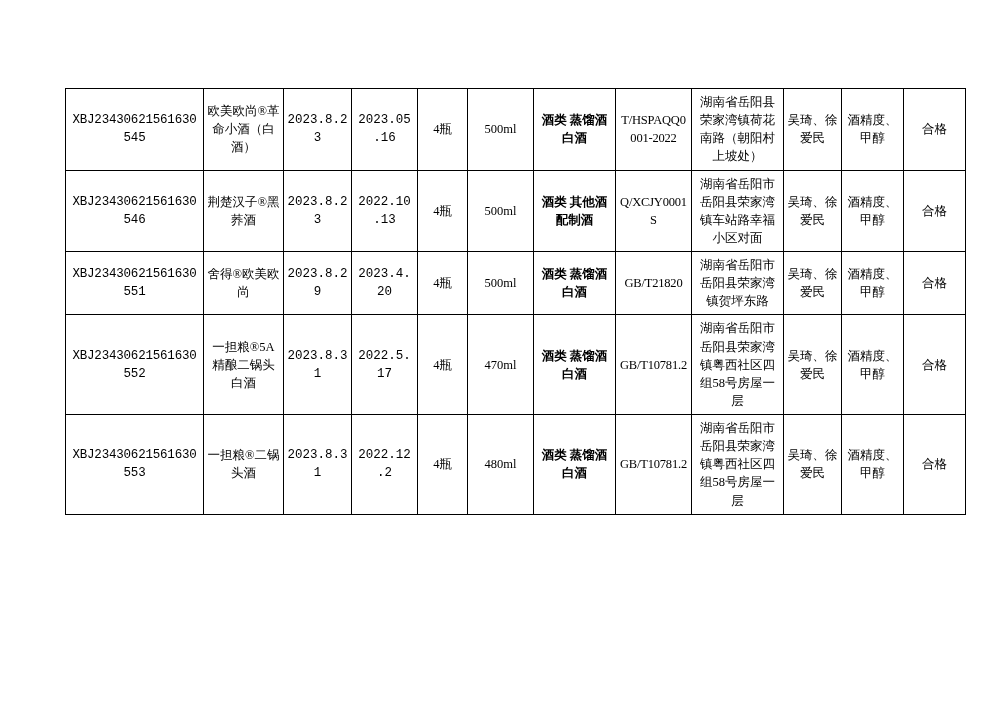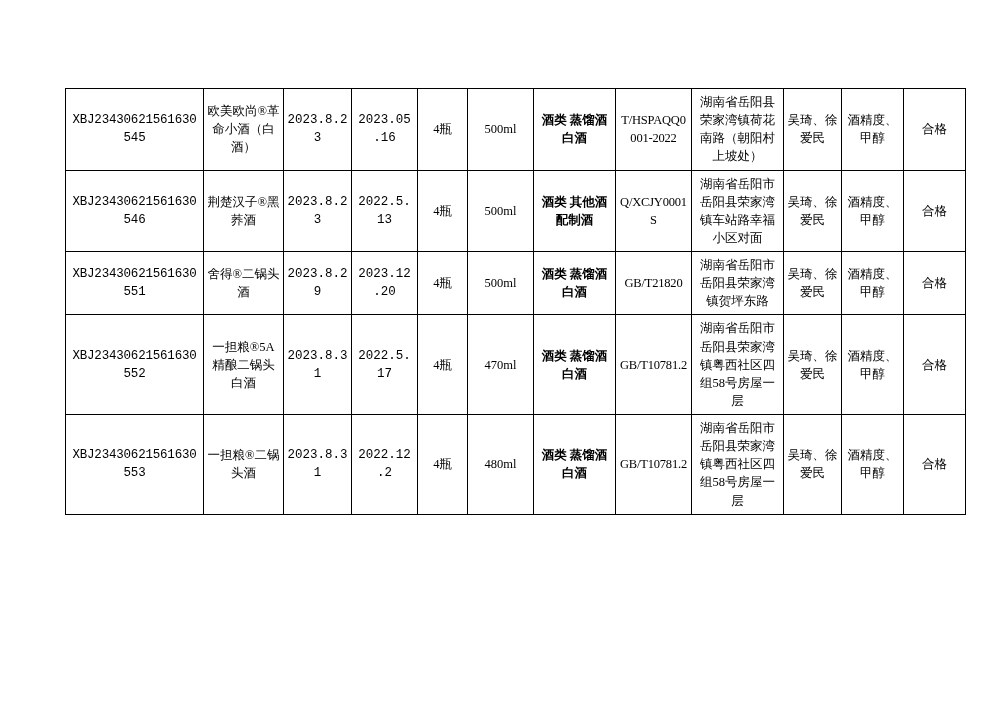--- a/index.html
+++ b/index.html
@@ -122,35 +122,35 @@
           <td class="std">T/HSPAQQ0001-2022</td>
           <td class="addr">湖南省岳阳县荣家湾镇荷花南路（朝阳村上坡处）</td>
           <td class="person">吴琦、徐爱民</td>
           <td class="item">酒精度、甲醇</td>
           <td class="result">合格</td>
         </tr>
         <tr>
           <td class="code">XBJ23430621561630546</td>
           <td class="name">荆楚汉子®黑荞酒</td>
           <td class="date">2023.8.23</td>
-          <td class="date">2022.5.13</td>
+          <td class="date">2022.10.13</td>
           <td class="item">4瓶</td>
           <td class="item">500ml</td>
           <td class="cat">酒类  其他酒  配制酒</td>
           <td class="std">Q/XCJY0001S</td>
           <td class="addr">湖南省岳阳市岳阳县荣家湾镇车站路幸福小区对面</td>
           <td class="person">吴琦、徐爱民</td>
           <td class="item">酒精度、甲醇</td>
           <td class="result">合格</td>
         </tr>
         <tr>
           <td class="code">XBJ23430621561630551</td>
-          <td class="name">舍得®二锅头酒</td>
+          <td class="name">舍得®欧美欧尚</td>
           <td class="date">2023.8.29</td>
-          <td class="date">2023.12.20</td>
+          <td class="date">2023.4.20</td>
           <td class="item">4瓶</td>
           <td class="item">500ml</td>
           <td class="cat">酒类  蒸馏酒  白酒</td>
           <td class="std">GB/T21820</td>
           <td class="addr">湖南省岳阳市岳阳县荣家湾镇贺坪东路</td>
           <td class="person">吴琦、徐爱民</td>
           <td class="item">酒精度、甲醇</td>
           <td class="result">合格</td>
         </tr>
         <tr>

